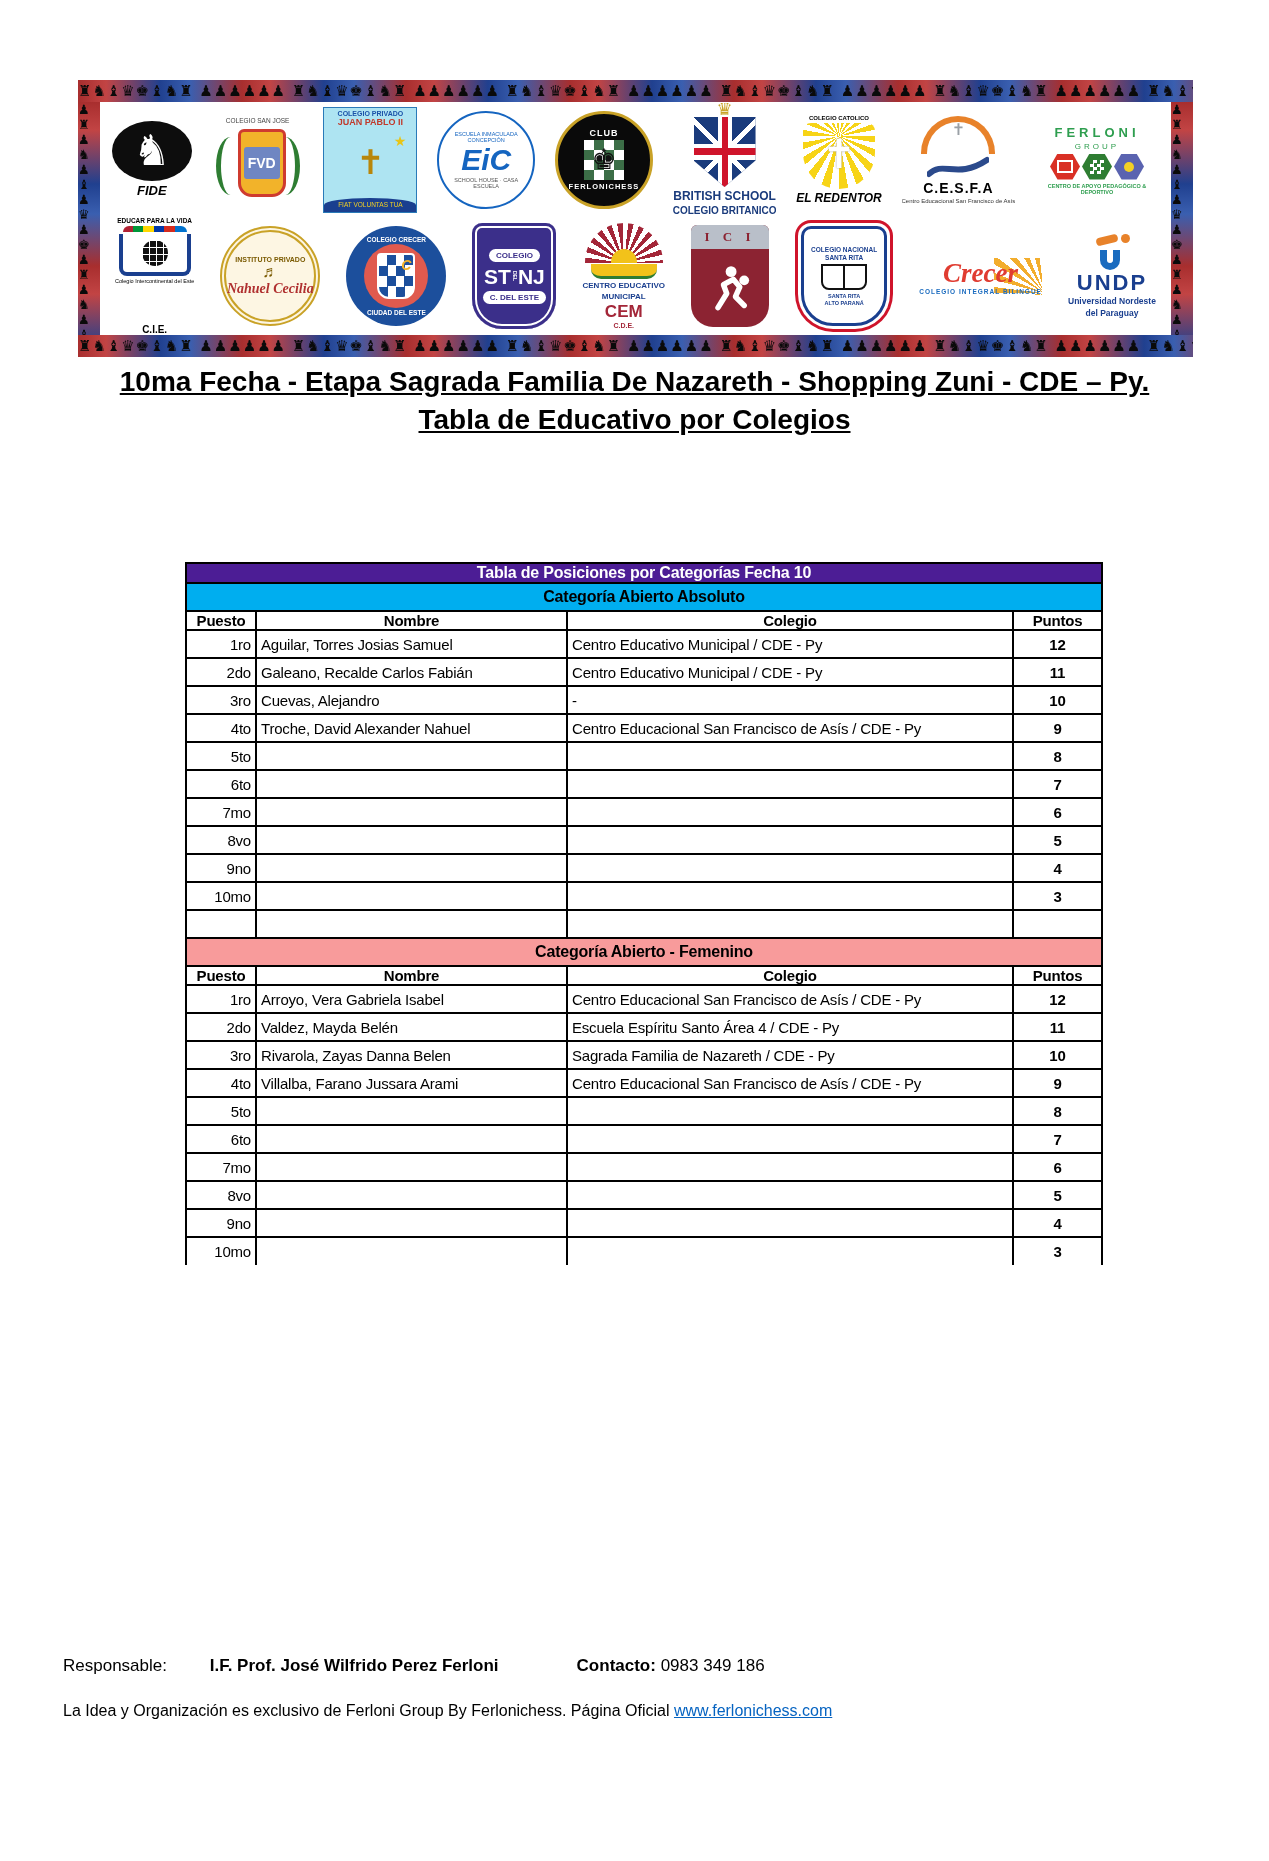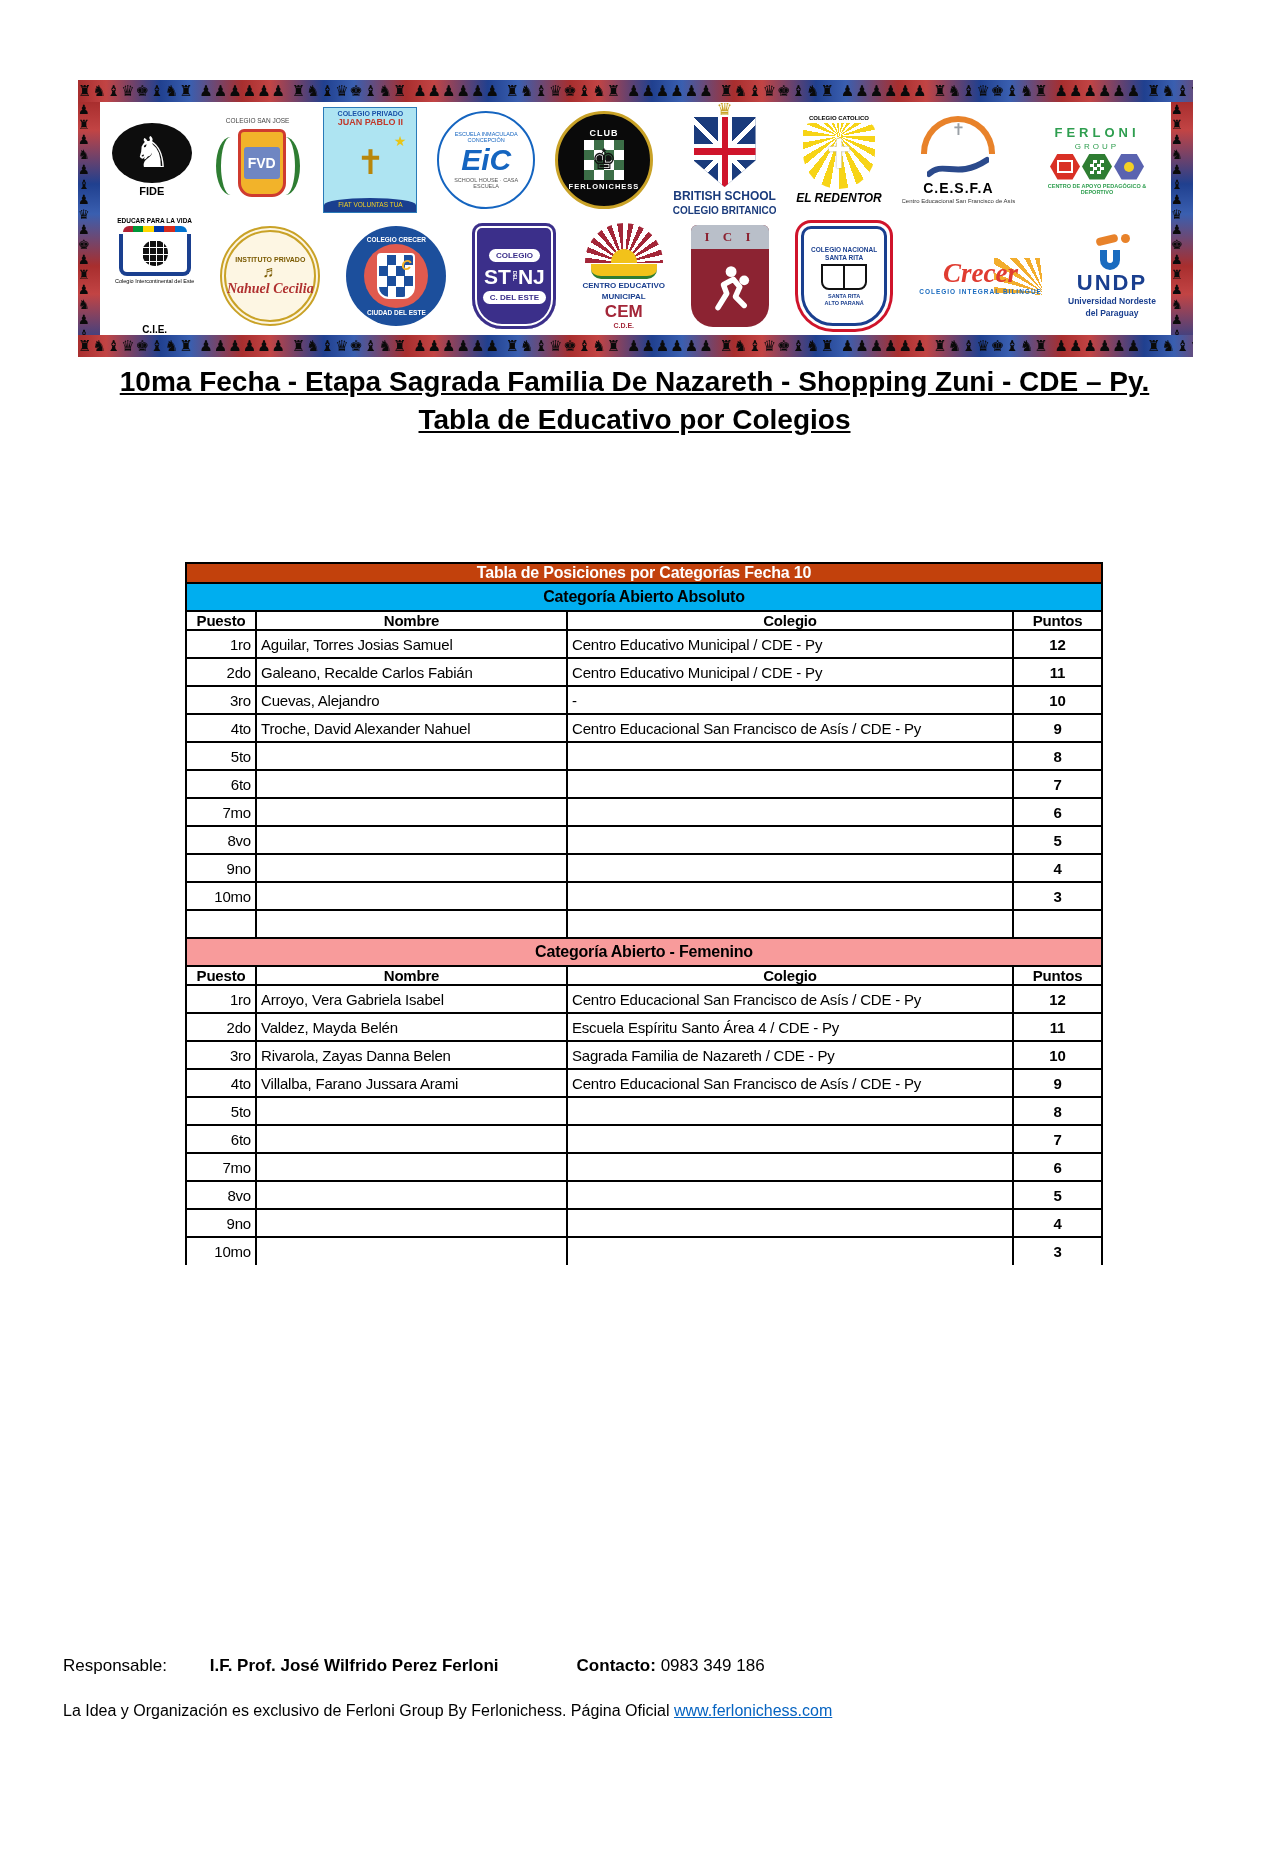--- a/index.html
+++ b/index.html
@@ -19,21 +19,21 @@
   .strip .fill{display:block;white-space:nowrap;font-size:15px;line-height:22px;letter-spacing:1px;}
   .strip.v .fill{white-space:normal;word-break:break-all;font-size:13px;line-height:15px;letter-spacing:0;}
   .banner-inner{position:absolute;inset:22px;background:#fff;display:flex;flex-direction:column;}
   .logo-row{flex:1;display:flex;align-items:center;justify-content:space-around;padding:0 2px;}
   .logo{display:flex;flex-direction:column;align-items:center;justify-content:center;text-align:center;
         gap:2px;overflow:hidden;max-width:124px;}
 
   
   .fide-globe{width:80px;height:60px;background:#0d0d0d;border-radius:50%;display:flex;align-items:center;justify-content:center;}
   .fide-globe span{color:#fff;font-size:42px;line-height:42px;font-family:"DejaVu Sans",sans-serif;}
-  .fide-label{font-weight:bold;font-size:11px;}
+  .fide-label{font-weight:bold;font-size:13px;font-style:italic;}
   
   .fvd-wrap{position:relative;width:92px;height:86px;}
   .fvd-wrap .arc{position:absolute;top:0;left:0;width:100%;font-size:6.5px;color:#444;}
   .laurel-l,.laurel-r{position:absolute;top:20px;width:24px;height:58px;border-radius:50%;}
   .laurel-l{left:4px;border-left:5px solid #2e7d32;}
   .laurel-r{right:4px;border-right:5px solid #2e7d32;}
   .fvd-shield{position:absolute;left:26px;top:12px;width:42px;height:62px;background:#f2b32a;border:3px solid #cf3b2f;
               border-radius:6px 6px 14px 14px;display:flex;align-items:center;justify-content:center;}
   .fvd-inner{background:#6f86c2;color:#fff;font-weight:bold;font-size:14px;padding:8px 4px;border-radius:3px;}
   
@@ -170,21 +170,21 @@
   .title-1{font-size:29px;}
   .title-2{font-size:28px;}
   .title-3{font-size:28px;}
 
   
   .tablewrap{position:absolute;left:185px;top:562px;width:916px;}
   table.standings{border-collapse:collapse;width:916px;table-layout:fixed;
                   font-family:"Liberation Sans",sans-serif;letter-spacing:-0.2px;}
   table.standings td{border:2px solid #000;height:28px;padding:0 4px;box-sizing:border-box;overflow:hidden;
                      white-space:nowrap;font-size:15px;}
-  tr.row-title td{background:#c2410c;color:#fff;font-weight:bold;text-align:center;font-size:16px;height:14px;}
+  tr.row-title td{background:#4c1d95;color:#fff;font-weight:bold;text-align:center;font-size:16px;height:14px;}
   tr.row-cat td{color:#000;font-weight:bold;text-align:center;font-size:16px;height:28px;}
   tr.row-colhead td{font-weight:bold;text-align:center;height:18px;}
   td.c0{font-weight:normal;text-align:right;padding-left:7px;}
   td.c1,td.c2{text-align:left;padding-left:8px;}
   td.c3{font-weight:bold;text-align:center;}
   table.standings tr:last-child td{border-bottom:none;}
 
   
   .footer{position:absolute;left:63px;top:1656px;width:1140px;}
   .footer-l1{font-size:17px;}

